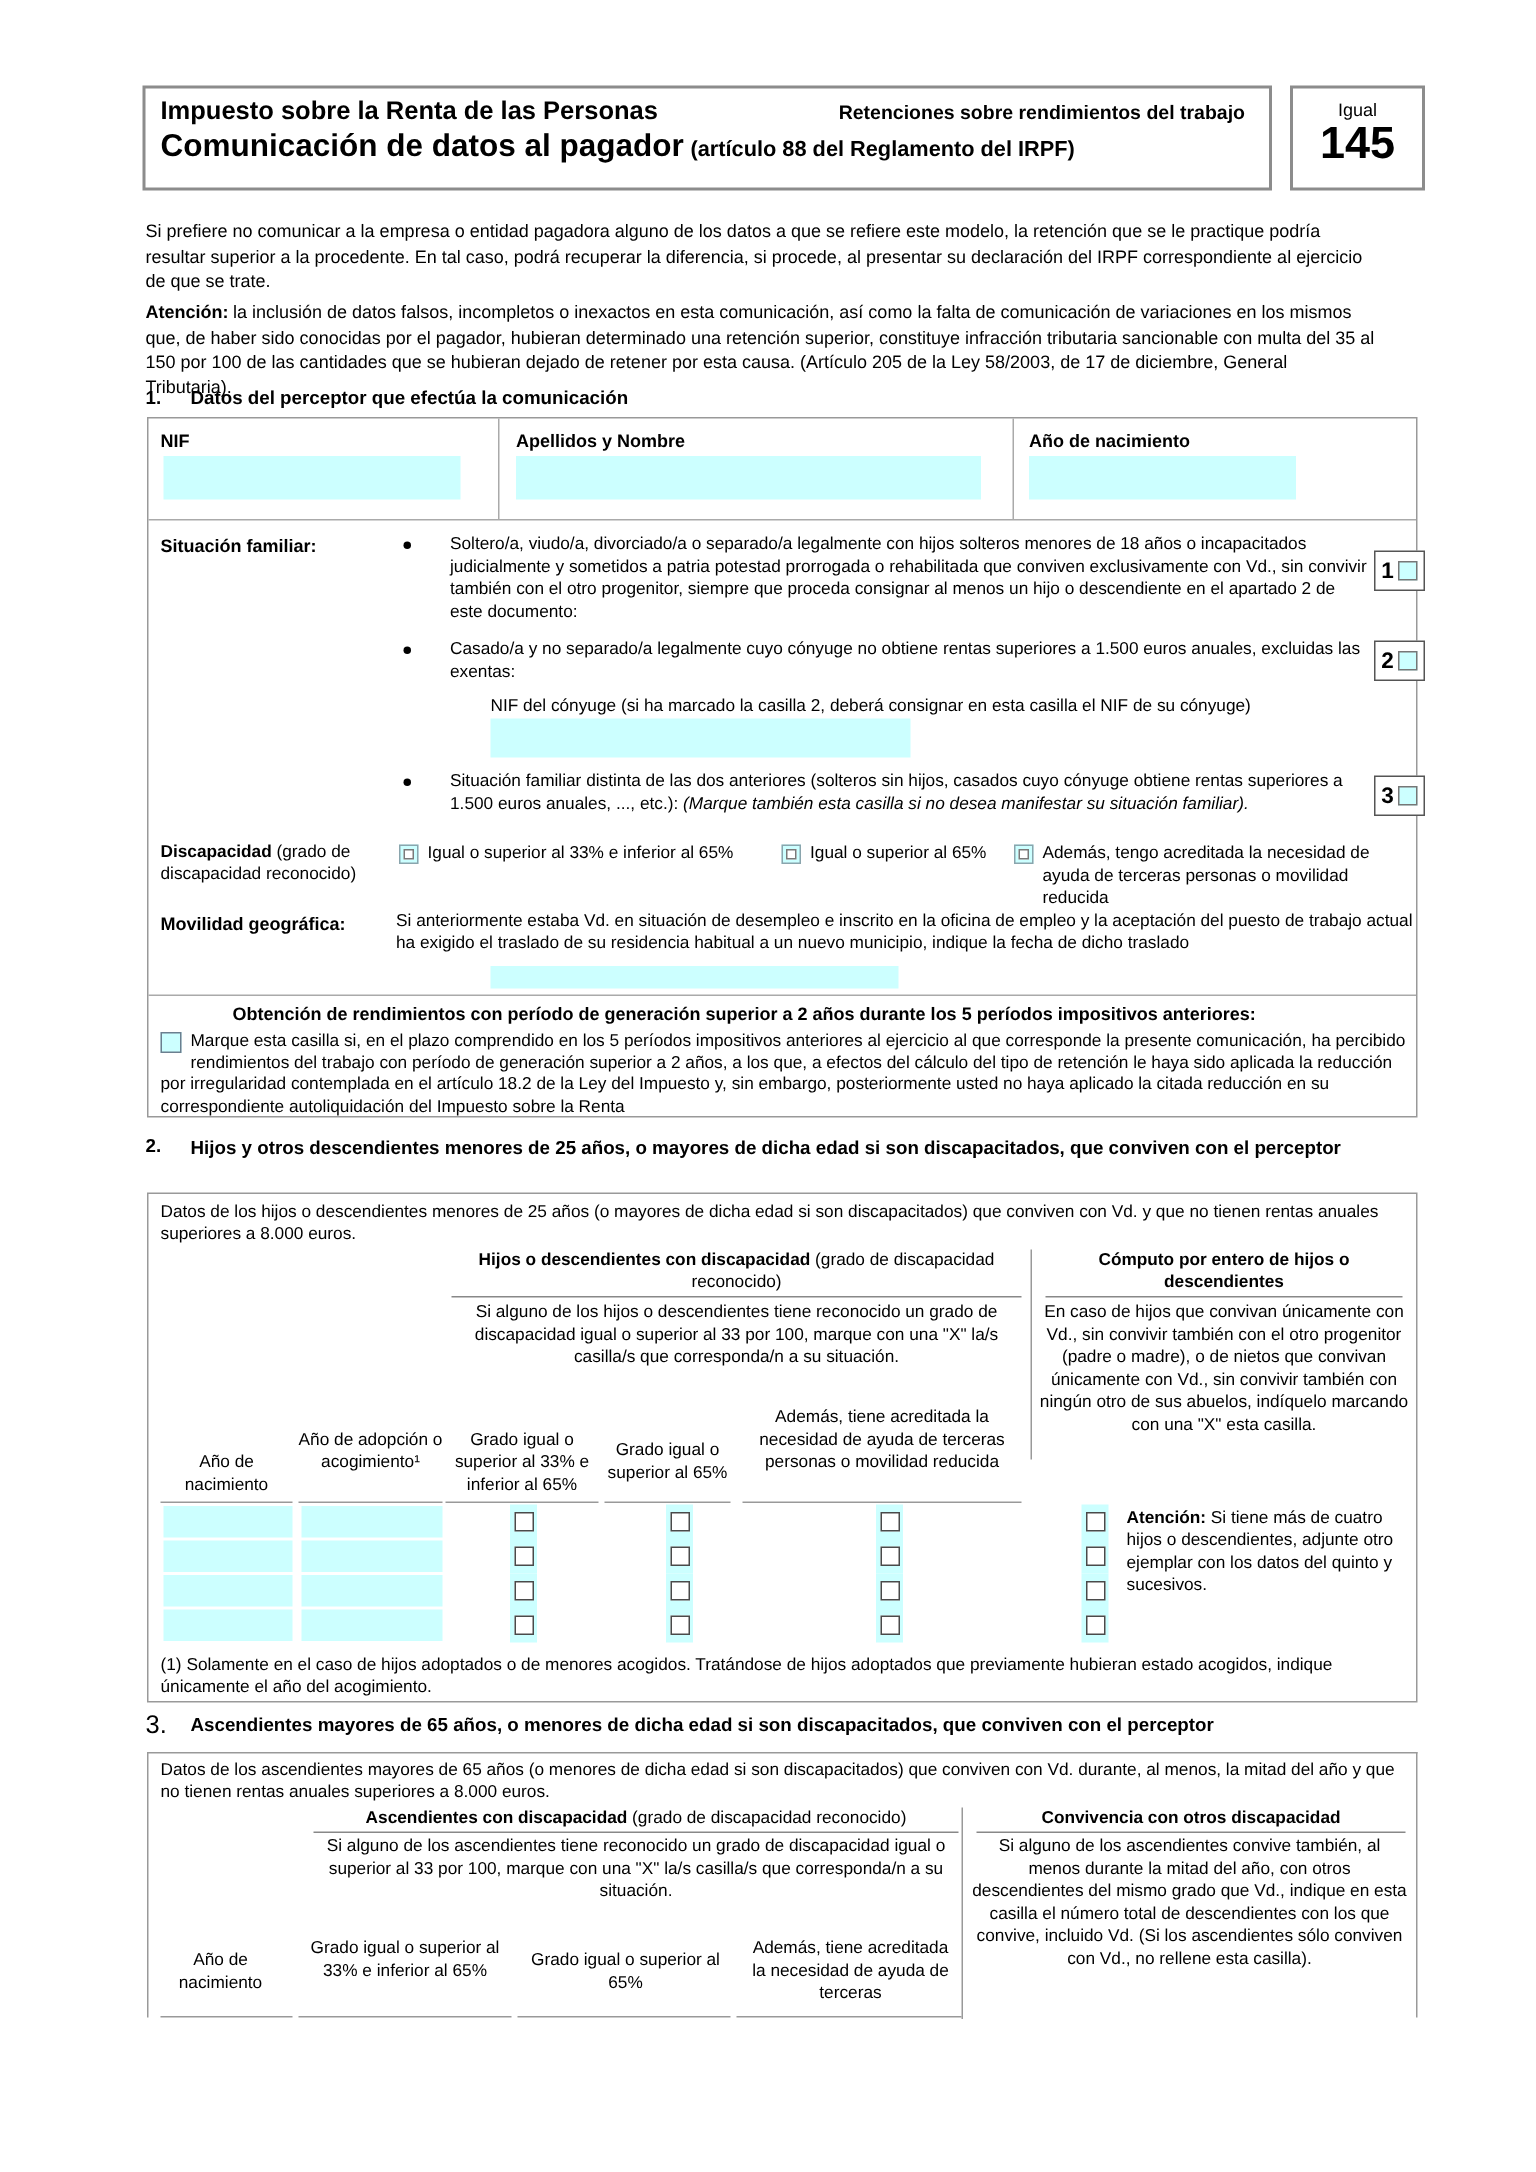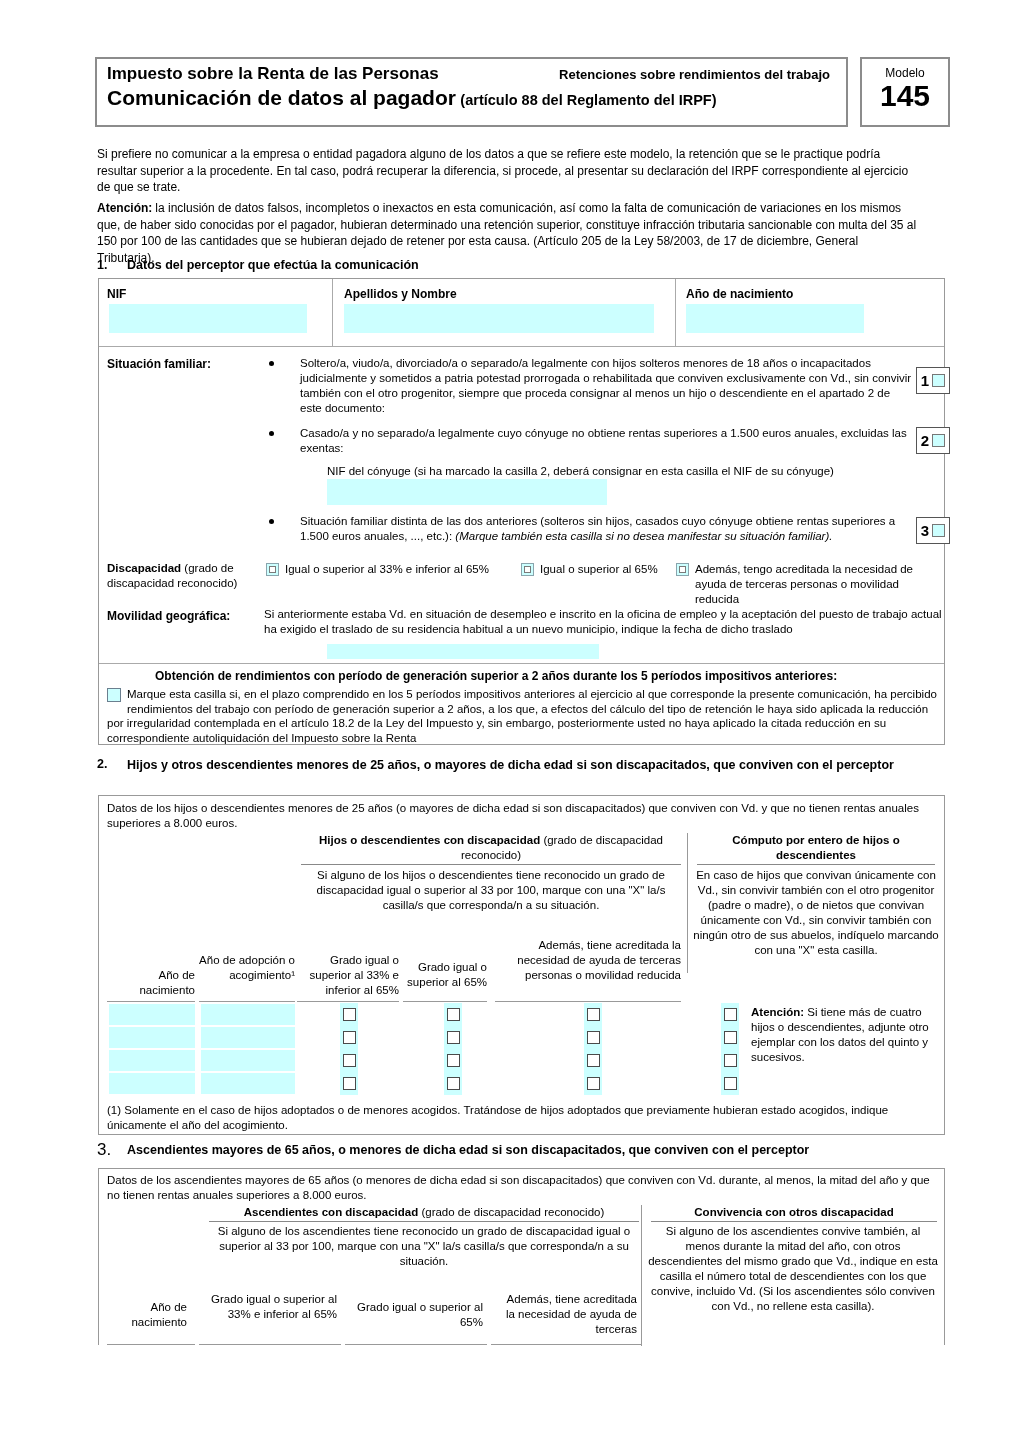--- a/index.html
+++ b/index.html
@@ -56,21 +56,21 @@
   .mini-chk { position:absolute; width:13px; height:13px; background:#ccffff; border:1px solid #8aa5ad;
               display:flex; align-items:center; justify-content:center; }
   .mini-chk .inner { width:7px; height:7px; background:#fff; border:1px solid #7a7a7a; }
 
   .tbl-chk { position:absolute; width:18px; height:23px; background:#ccffff;
              display:flex; align-items:center; justify-content:center; }
   .tbl-chk .wb { width:13px; height:13px; background:#fff; border:1.5px solid #4a4a4a; }
 
   .group-title { position:absolute; text-align:center; font-size:11.5px; line-height:15px; border-bottom:1px solid #888; padding-bottom:1px; }
   .group-desc { position:absolute; text-align:center; font-size:11.5px; line-height:15px; }
-  .colhead { position:absolute; text-align:right; font-size:11.5px; line-height:15px; }
+  .colhead { position:absolute; text-align:center; font-size:11.5px; line-height:15px; }
 
   .rend-chk { float:left; width:14px; height:14px; background:#ccffff; border:1.5px solid #6b7f8f; margin:1px 6px 2px 0; }
 
   .it { font-style:italic; }
 </style>
 </head>
 <body>
 
 <div class="page">
 
@@ -78,21 +78,21 @@
     <div class="hrow1">
       <span class="h-title1">Impuesto sobre la Renta de las Personas</span>
       <span class="h-sub">Retenciones sobre rendimientos del trabajo</span>
     </div>
     <div class="hrow2">
       <span class="h-title2">Comunicación de datos al pagador</span>
       <span class="h-suffix">(artículo 88 del Reglamento del IRPF)</span>
     </div>
   </div>
   <div class="abs model-box">
-    <div class="model-label">Modelo</div>
+    <div class="model-label">Igual</div>
     <div class="model-num">145</div>
   </div>
 
   <div class="abs intro" style="top:146px;">Si prefiere no comunicar a la empresa o entidad pagadora alguno de los datos a que se refiere este modelo, la retención que se le practique podría resultar superior a la procedente. En tal caso, podrá recuperar la diferencia, si procede, al presentar su declaración del IRPF correspondiente al ejercicio de que se trate.</div>
   <div class="abs intro" style="top:200px;"><b>Atención:</b><span>la inclusión de datos falsos, incompletos o inexactos en esta comunicación, así como la falta de comunicación de variaciones en los mismos que, de haber sido conocidas por el pagador, hubieran determinado una retención superior, constituye infracción tributaria sancionable con multa del 35 al 150 por 100 de las cantidades que se hubieran dejado de retener por esta causa. (Artículo 205 de la Ley 58/2003, de 17 de diciembre, General Tributaria).</span></div>
 
   <div class="abs sec-head" style="top:258px;">
     <span class="sec-num">1.</span>
     <span class="sec-title">Datos del perceptor que efectúa la comunicación</span>
   </div>

